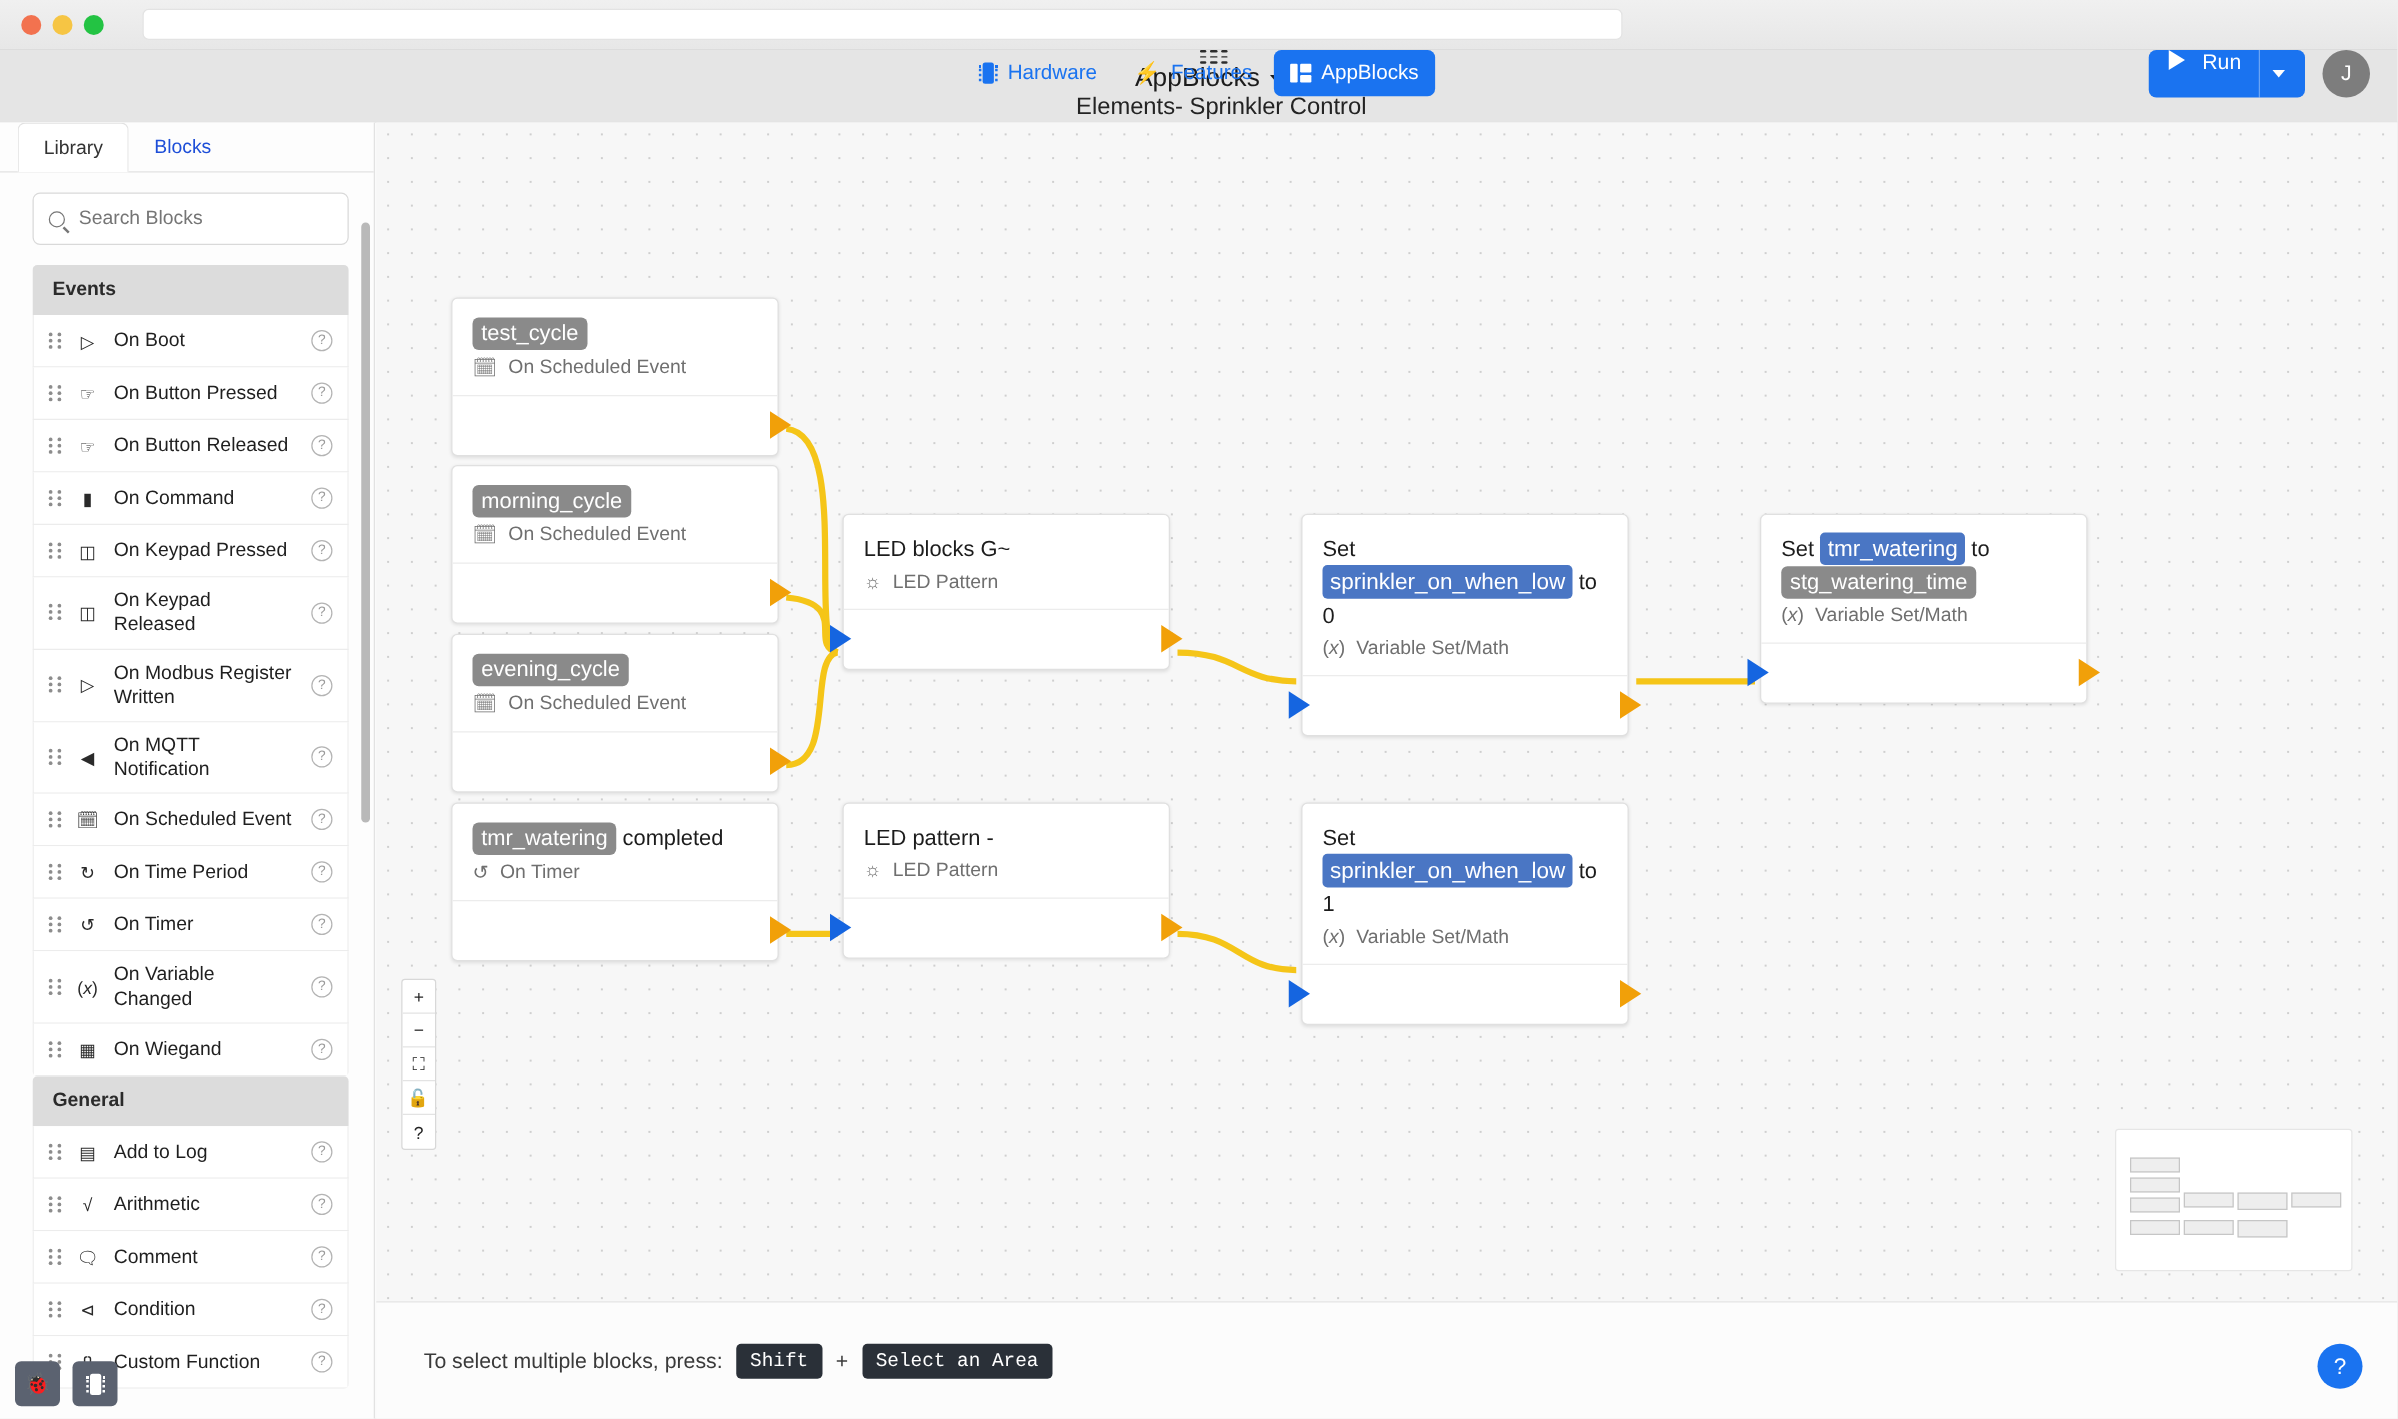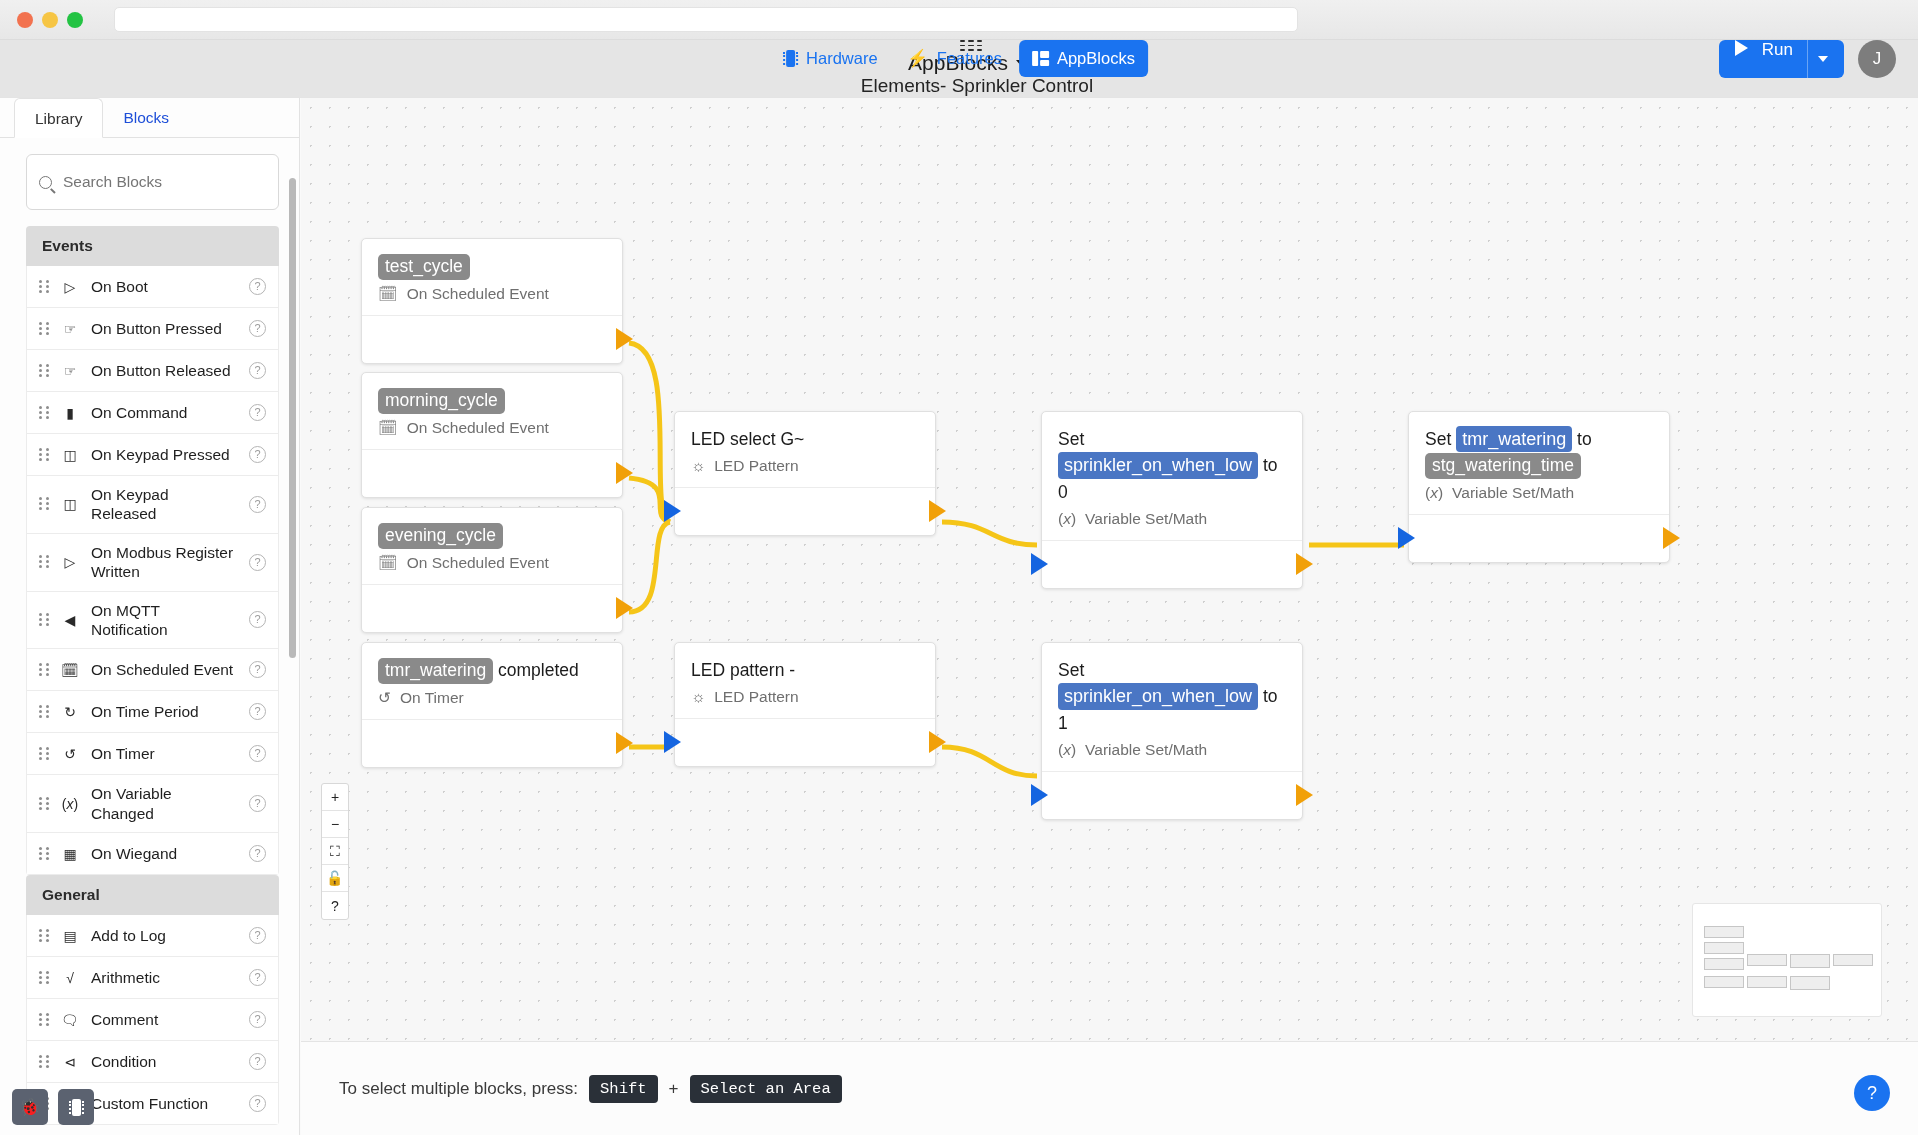--- a/index.html
+++ b/index.html
@@ -98,21 +98,21 @@
   .tab {
     padding: 0 20px; height: 40px; line-height: 40px; font-size: 15.5px;
     color: #1d4ed8; cursor: pointer;
   }
   .tab.active {
     color: #333; background: #fff; border: 1px solid #e2e2e2; border-bottom: 1px solid #fff;
     border-radius: 6px 6px 0 0; margin-bottom: -1px;
   }
   .searchwrap { padding: 16px 20px 10px 26px; }
   .searchbox {
-    display: flex; align-items: center; gap: 11px; height: 56px;
+    display: flex; align-items: center; gap: 11px; height: 42px;
     border: 1px solid #d9d9d9; border-radius: 6px; padding: 0 12px; background: #fff;
   }
   .searchbox input {
     border: none; outline: none; font-size: 15.5px; color: #6c6c6c;
     font-family: "Liberation Sans", sans-serif; width: 100%; background: transparent;
   }
   .mag { width: 13px; height: 13px; border: 1.7px solid #767676; border-radius: 50%; position: relative; flex:none;}
   .mag::after { content:''; position:absolute; right:-5px; bottom:-4px; width:6px;height:1.7px;background:#767676;transform:rotate(45deg);}
 
   .catlist { margin: 6px 20px 0 26px; border-radius: 4px; overflow: hidden; }
@@ -647,21 +647,21 @@
           <span>On Timer</span>
         </div>
       </div>
       <div class="node-foot">
         <span class="port port-out"></span>
       </div>
     </div>
 
     <div class="node" style="left:373px;top:313px;width:262px;">
       <div class="node-body">
-        <div class="node-title">LED select G~</div>
+        <div class="node-title">LED blocks G~</div>
         <div class="node-sub">
           <span>☼</span>
           <span>LED Pattern</span>
         </div>
       </div>
       <div class="node-foot">
         <span class="port port-in"></span>
         <span class="port port-out"></span>
       </div>
     </div>

